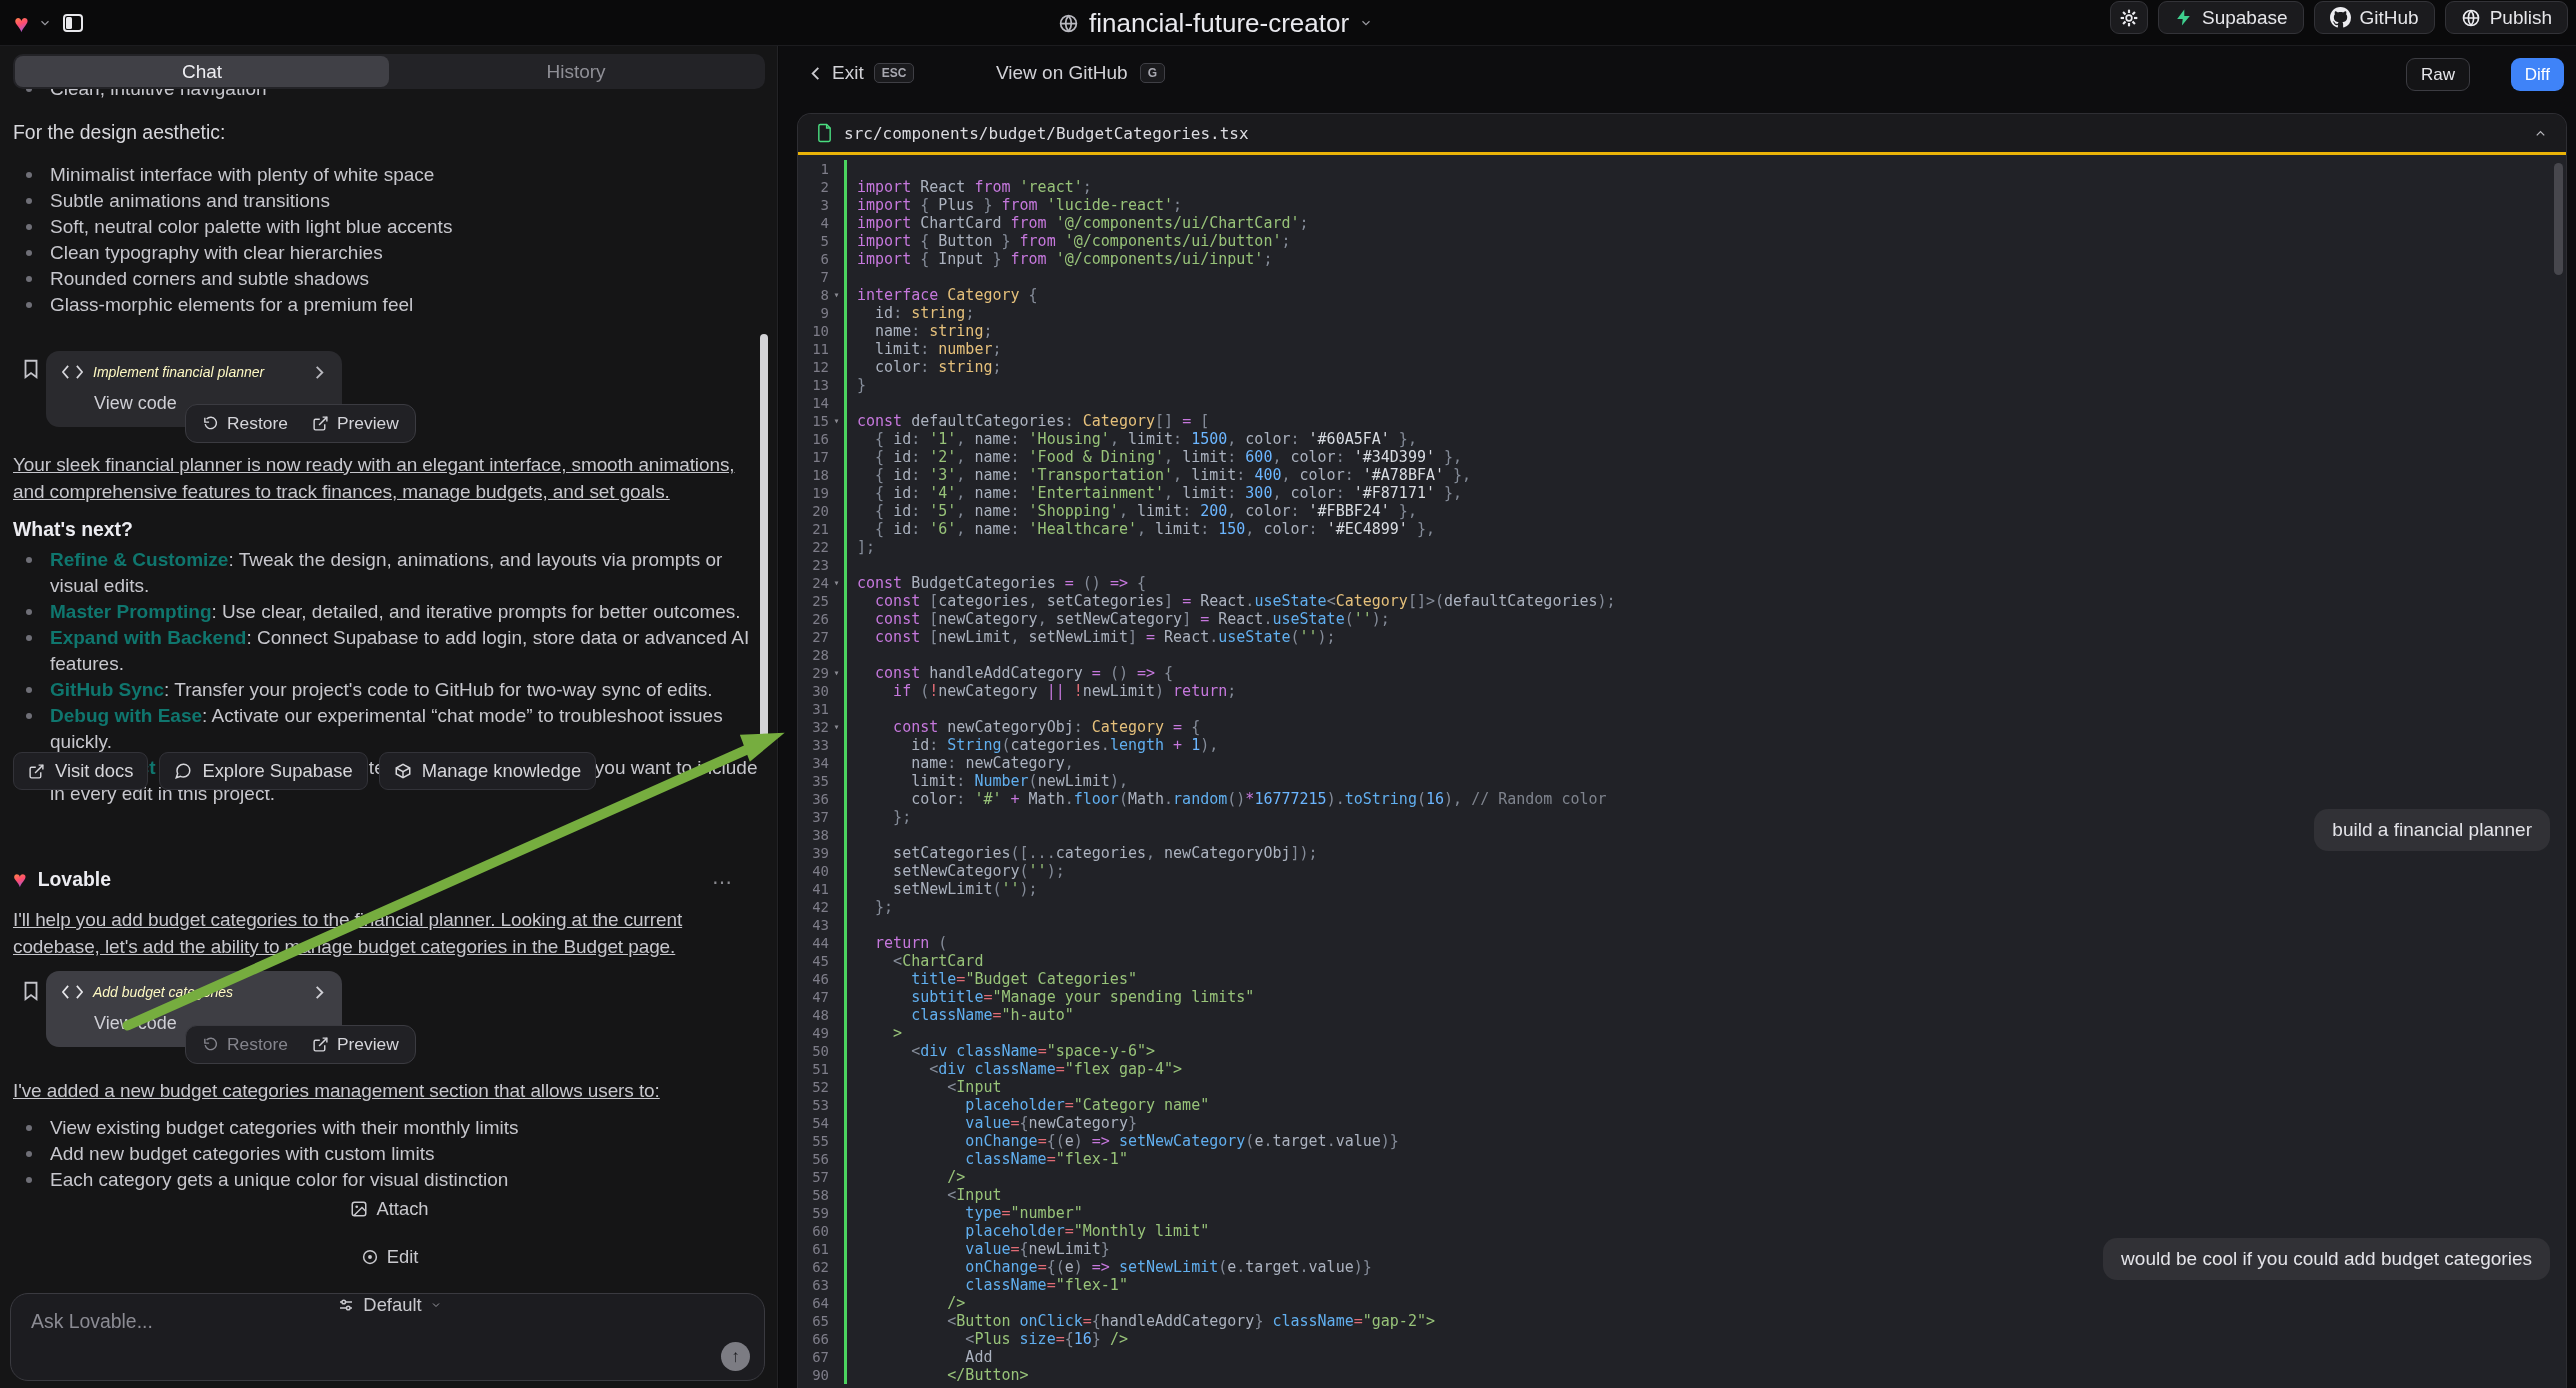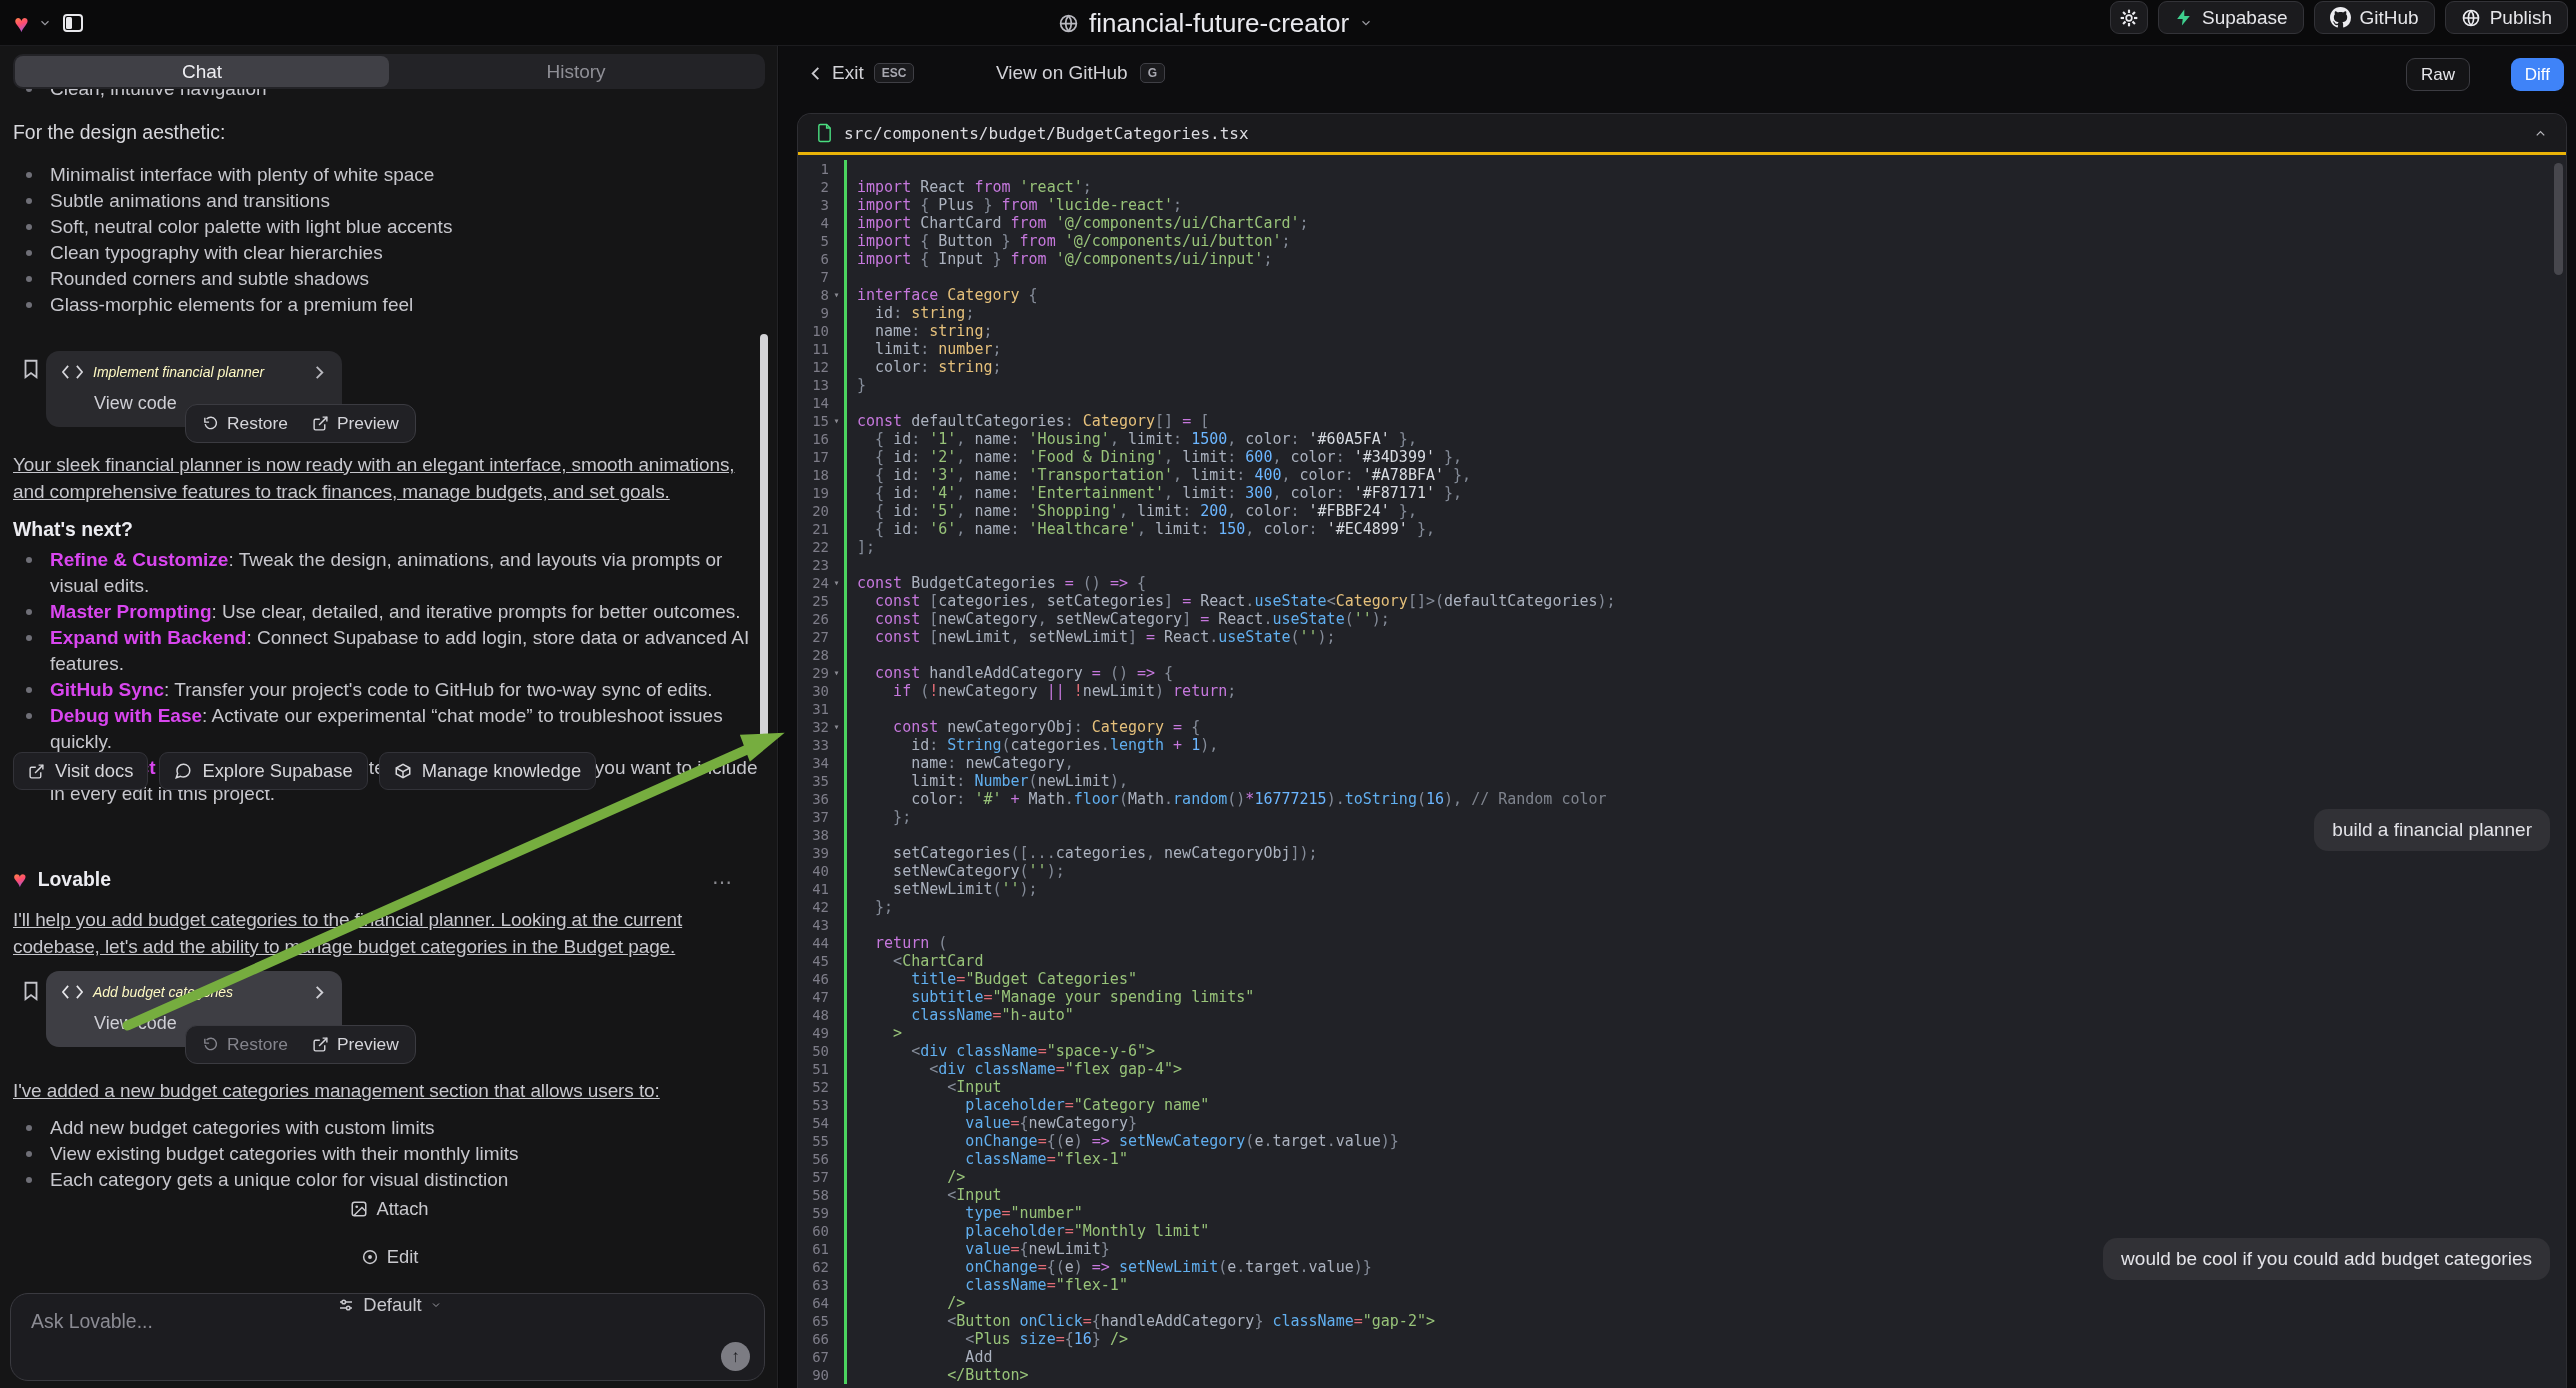--- a/index.html
+++ b/index.html
@@ -33,21 +33,21 @@
 
   .chat-blocks { position:absolute; inset:0; z-index:4; }
   .cb { position:absolute; left:13px; width:749px; }
   .para { font-size:19px; line-height:27px; color:#c7c7cd; letter-spacing:-0.1px; padding-right:10px;text-decoration:underline; }
   .hdg { font-size:19.4px; color:#d8d8dd; }
   .hdg.bold { font-weight:bold; color:#ececf1; }
   ul.blist { list-style:none; }
   ul.blist li { position:relative; padding-left:37px; font-size:19px; line-height:26px; color:#c7c7cd; }
   ul.blist li::before { content:""; position:absolute; left:13px; top:10px; width:6px; height:6px;
     border-radius:50%; background:#6f6f77; }
-  ul.blist li b { color:#d946ef; }
+  ul.blist li b { color:#0f766e; }
 
   .action-card { position:absolute; left:46px; width:296px; border-radius:13px; padding:13px 16px;
     background:#2a2a2e; cursor:pointer; }
   .action-card.highlight { background:#3e3e44; }
   .ac-row { display:flex; align-items:center; gap:10px; }
   .ac-title { font-size:14px; color:#fef9c3; flex:1; white-space:nowrap;font-style:italic; }
   .ac-view { margin-left:32px; margin-top:13px; font-size:18px; color:#cfcfd5; }
   .bookmark { position:absolute; left:20px; }
   .pill { position:absolute; display:flex; align-items:center; gap:24px; background:#212125;
     border:1px solid #3b3b41; border-radius:12px; padding:8px 16px; font-size:17.4px; color:#d5d5da; z-index:7; }
@@ -309,22 +309,22 @@
         <polyline points="15,3 21,3 21,9" fill="none" stroke="#d5d5da" stroke-width="2"></polyline>
         <line x1="10" y1="14" x2="21" y2="3" stroke="#d5d5da" stroke-width="2"></line>
       </svg>
       <span>Preview</span>
     </span>
   </div>
 
   <div class="cb para" style="top:1077px">I've added a new budget categories management section that allows users to:</div>
 
   <ul class="blist cb" style="top:1115px">
+      <li>View existing budget categories with their monthly limits</li>
       <li>Add new budget categories with custom limits</li>
-      <li>View existing budget categories with their monthly limits</li>
       <li>Each category gets a unique color for visual distinction</li>
     </ul>
 
   <div class="user-chip" style="top:1238px">would be cool if you could add budget categories</div>
 
   <div class="chat-scrollbar"></div>
 </div>
 
 <div class="composer" style="position:absolute; left:10px; width:755px; top:1293px; bottom:auto; z-index:6;">
   <input type="text" placeholder="Ask Lovable..." style="">

